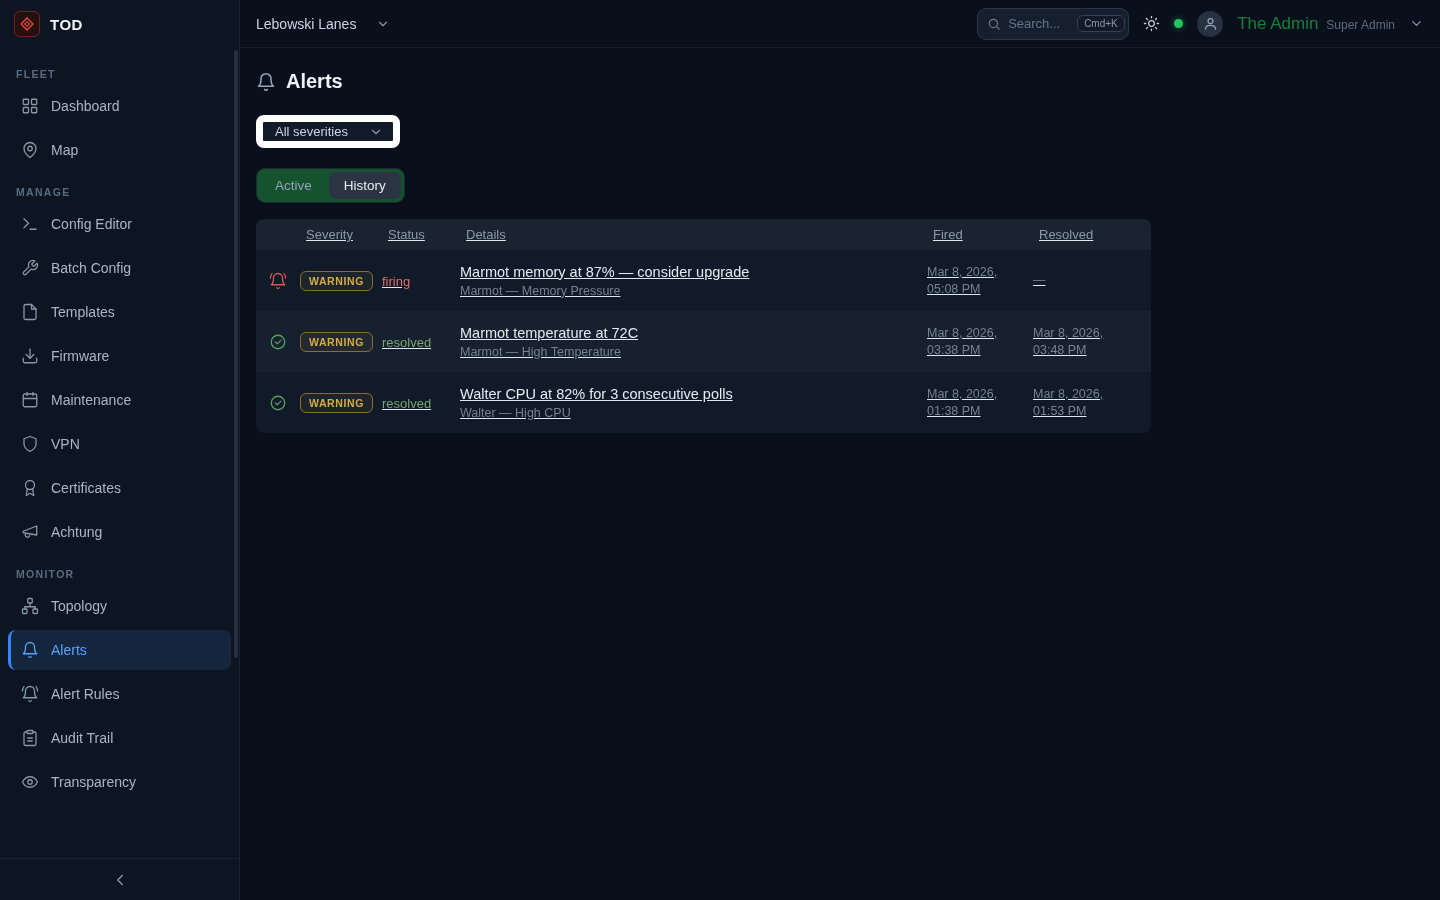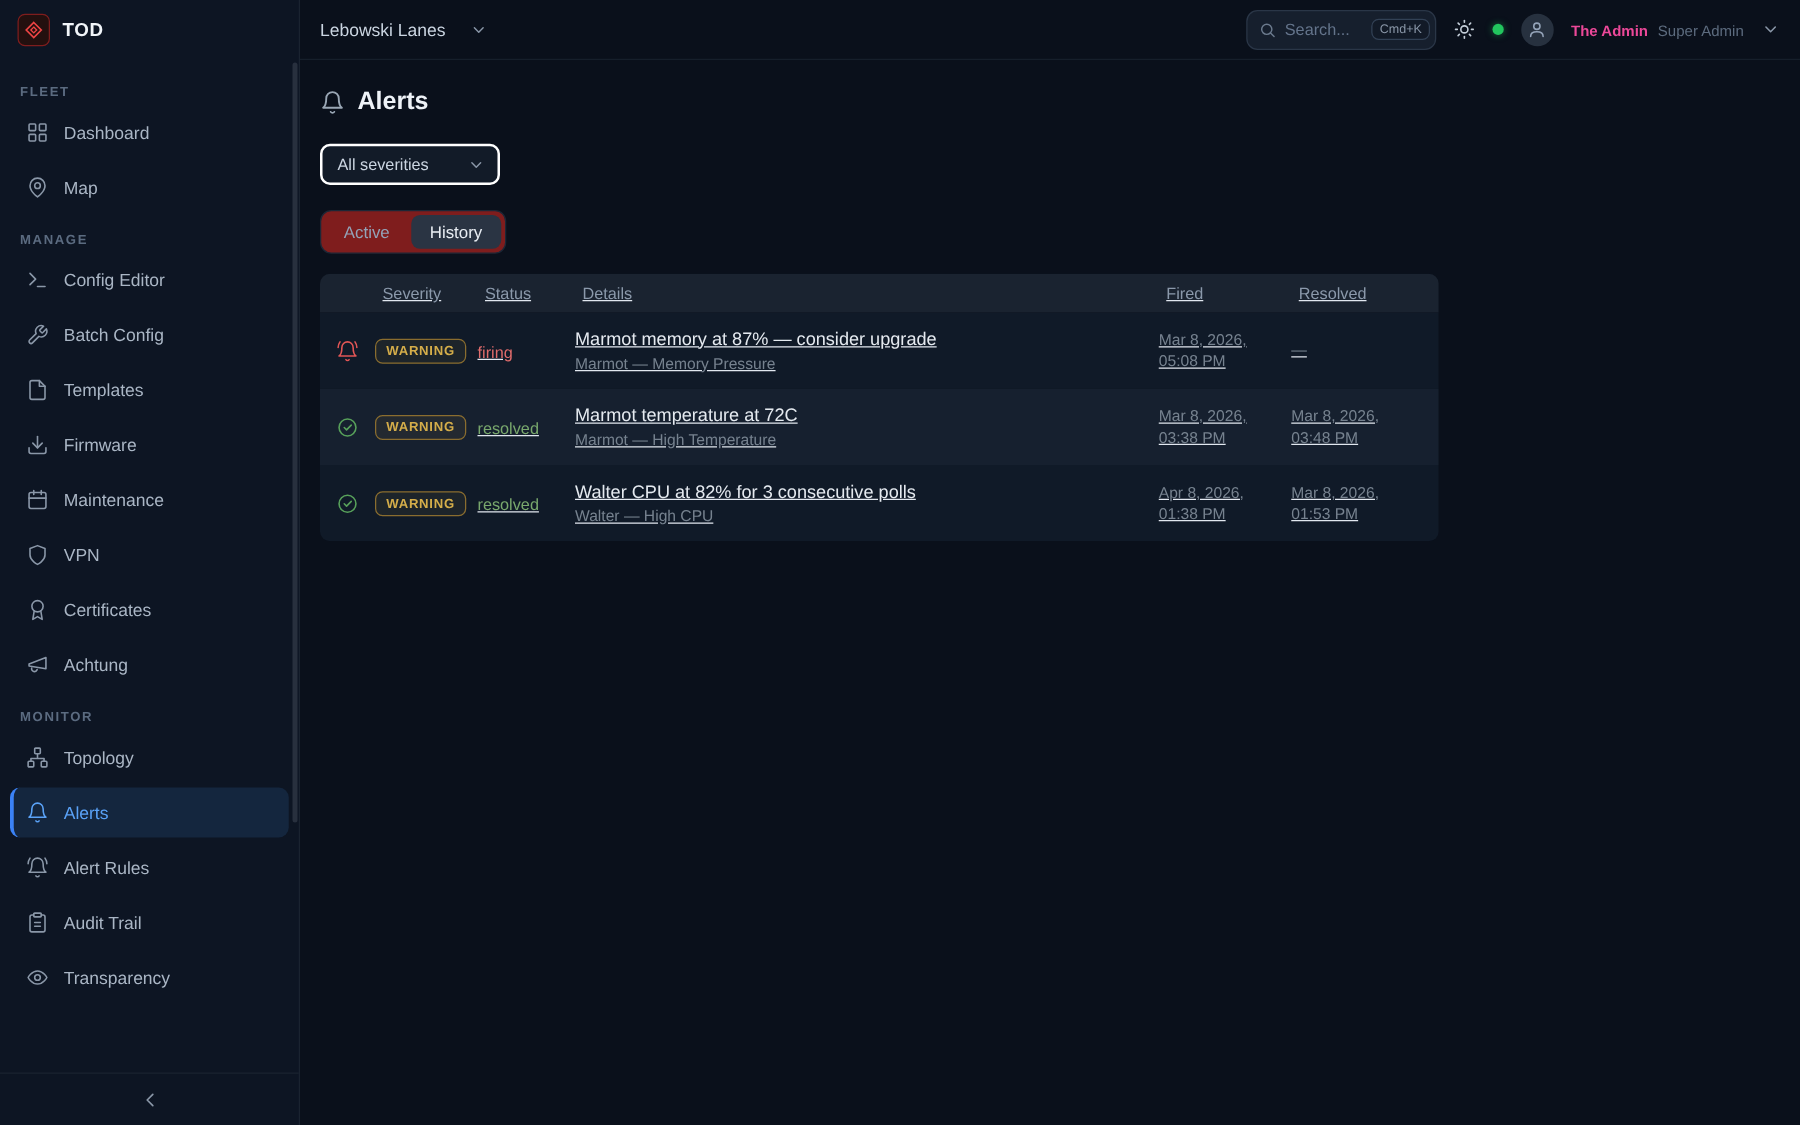--- a/index.html
+++ b/index.html
@@ -64,37 +64,37 @@
   .kbd {
     font-size:10px; color:#8a97a8; border:1px solid #324155; border-radius:6px;
     padding:2px 6px; white-space:nowrap; background:#121a27;
   }
   .sun-btn { color:#c3cdd8; display:flex; cursor:pointer; }
   .status-dot { width:9px; height:9px; border-radius:50%; background:#22c55e; box-shadow:0 0 6px #22c55e80; }
   .avatar {
     width:26px; height:26px; border-radius:50%; background:#27313f;
     display:flex; align-items:center; justify-content:center; color:#94a3b8;
   }
-  .user-name { color:#ec4899; font-size:12px;font-weight:bold; }
+  .user-name { color:#15803d; font-size:17px; }
   .user-role { color:#5c6b7e; font-size:12px; margin-left:4px; }
   .chev { color:#8a97a8; display:flex; }
 
   .content { padding:18px 16px; }
   .page-header { display:flex; align-items:center; gap:10px; margin-top:4px; }
   .page-header .picon { color:#9aa7b5; display:flex; }
   .page-title { font-size:20px; font-weight:bold; color:#eef2f7; }
 
   .select {
-    margin-top:22px; width:144px; height:33px; background:#121b28; border:2px solid #ffffff;
+    margin-top:22px; width:144px; height:33px; background:#121b28; border:7px solid #ffffff;
     border-radius:8px; display:flex; align-items:center; justify-content:space-between;
     padding:0 10px 0 12px; color:#cbd5e1; font-size:13px; cursor:pointer;
   }
 
   .tabs {
-    margin-top:20px; display:inline-flex; background:#7f1d1d; border:1px solid #1d2736;
+    margin-top:20px; display:inline-flex; background:#14532d; border:1px solid #1d2736;
     border-radius:9px; padding:3px; gap:2px;
   }
   .tab {
     border:none; background:transparent; color:#94a3b8; font-size:13.5px;
     padding:6px 15px; border-radius:7px; cursor:pointer; font-family:inherit;
   }
   .tab.selected { background:#2a3443; color:#e8edf3; }
 
   
   .table { margin-top:16px; width:895px; border-radius:8px; overflow:hidden;text-decoration:underline; }
@@ -439,20 +439,20 @@
                 <circle cx="12" cy="12" r="9"></circle>
                 <path d="m8.5 12 2.5 2.5 5-5"></path>
               </svg>
             </div>
           <div><span class="badge">WARNING</span></div>
           <div><span class="status-text resolved">resolved</span></div>
           <div>
             <div class="details-title">Walter CPU at 82% for 3 consecutive polls</div>
             <div class="details-sub">Walter — High CPU</div>
           </div>
-          <div class="time-cell">Apr 8, 2026, 01:38 PM</div>
+          <div class="time-cell">Mar 8, 2026, 01:38 PM</div>
           <div class="time-cell">Mar 8, 2026, 01:53 PM</div>
         </div>
       </div>
 
     </main>
   </div>
 </div>
 
 </body></html>

